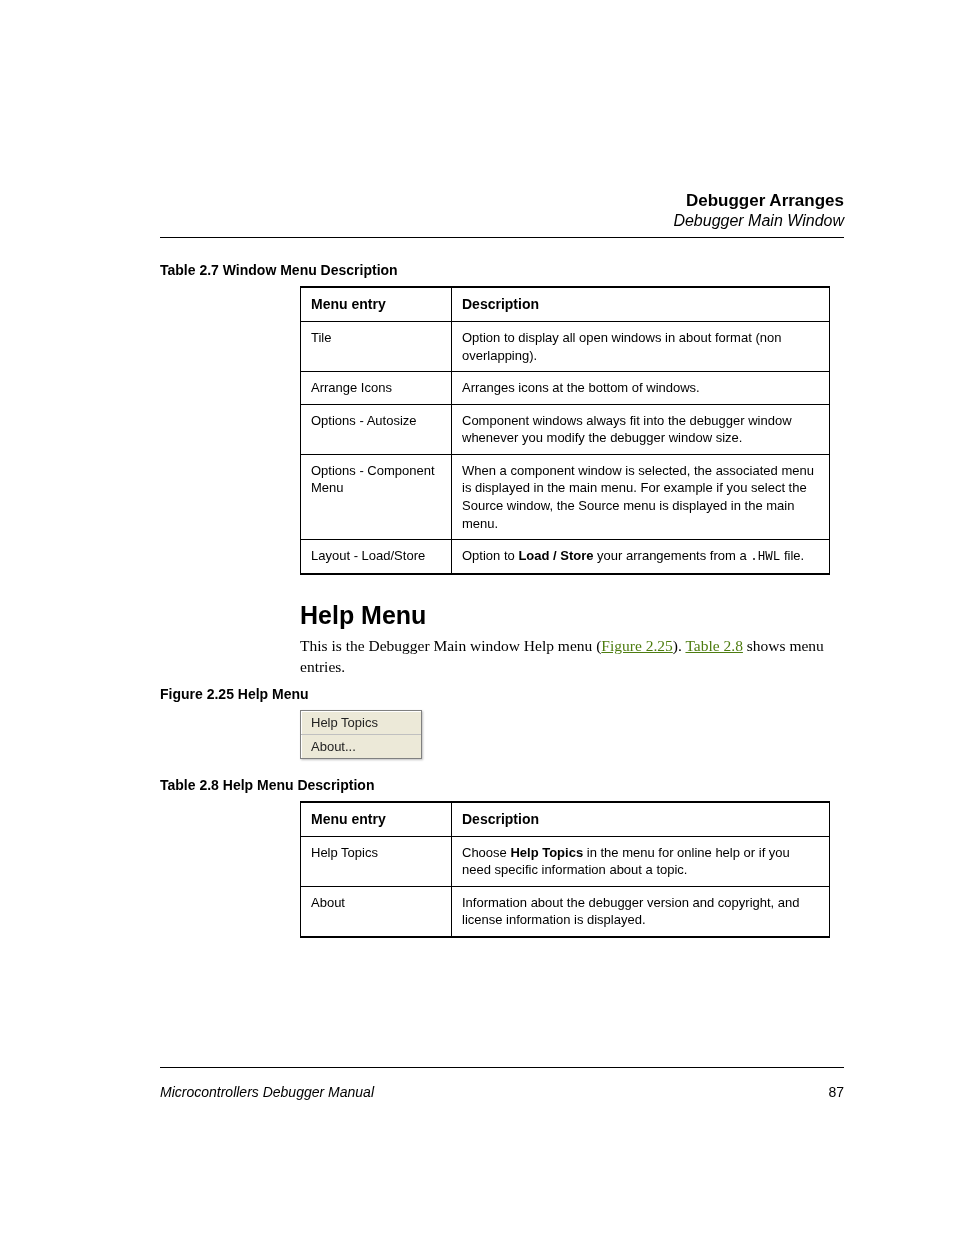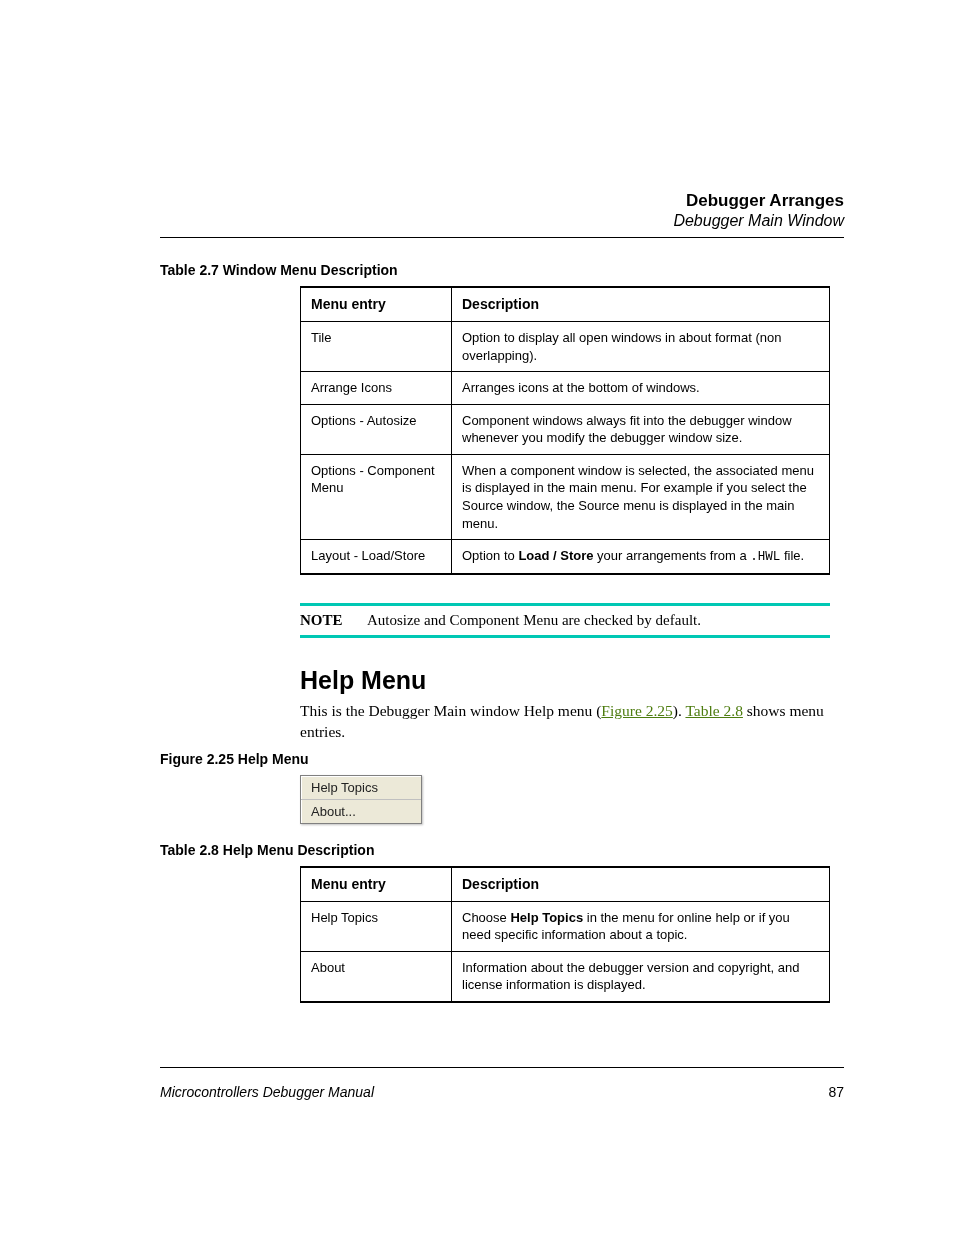--- a/index.html
+++ b/index.html
@@ -164,24 +164,20 @@
       </tr>
       <tr>
         <td>Layout - Load/Store</td>
         <td>
           <span>Option to </span><span class="bold">Load / Store</span><span> your arrangements from a </span><span class="mono">.HWL</span><span> file.</span>
         </td>
       </tr>
     </tbody>
   </table>
 
-  <div class="note-block">
-    <span class="label">NOTE</span>
-    <span>Autosize and Component Menu are checked by default.</span>
-  </div>
 
   <h2 class="section-title">Help Menu</h2>
   <p class="body">
     <span>This is the Debugger Main window Help menu (</span><a href="#" class="xref">Figure 2.25</a><span>). </span><a href="#" class="xref">Table 2.8</a><span> shows menu entries.</span>
   </p>
 
   <div class="caption">Figure 2.25  Help Menu</div>
   <div class="menu-figure">
     <div class="item">Help Topics</div>
     <div class="item">About...</div>

